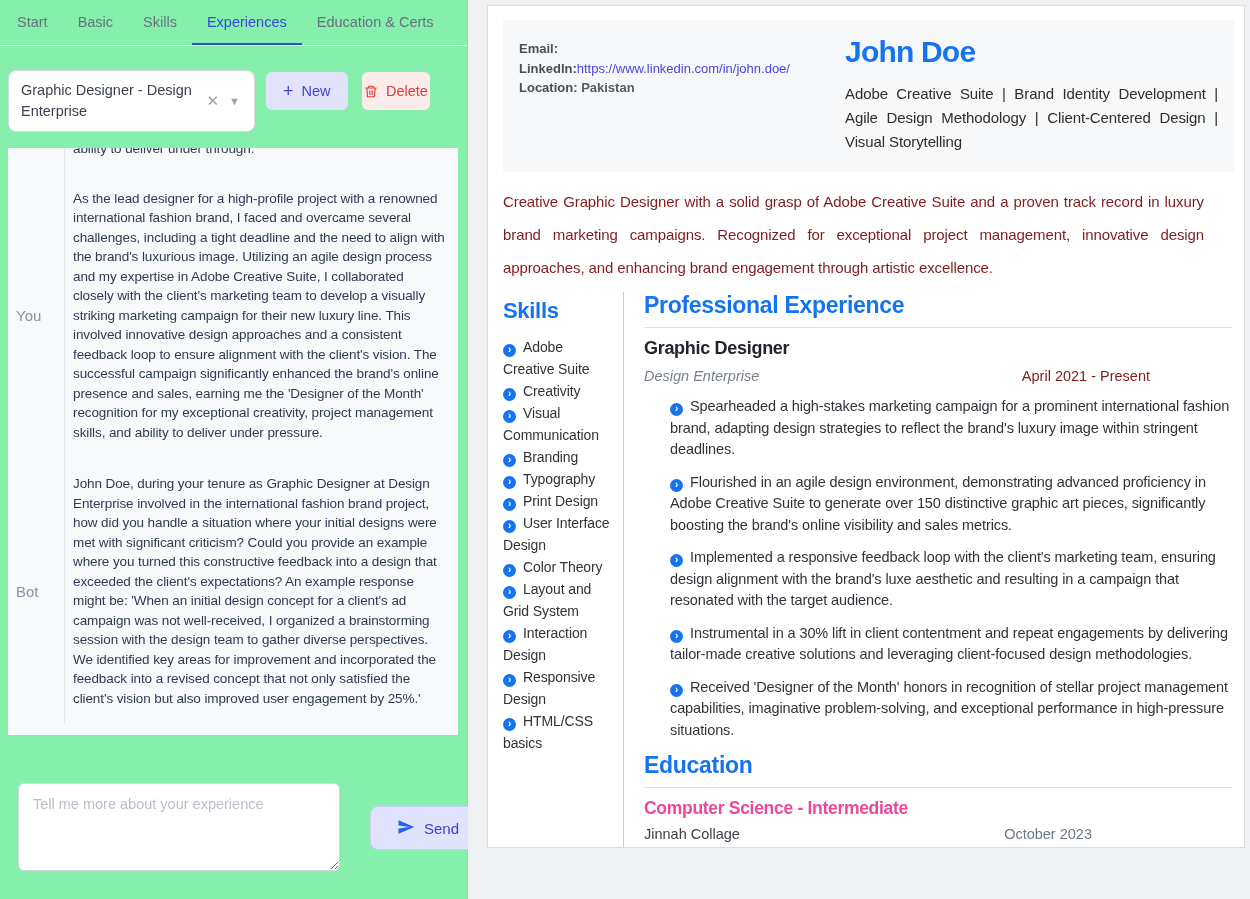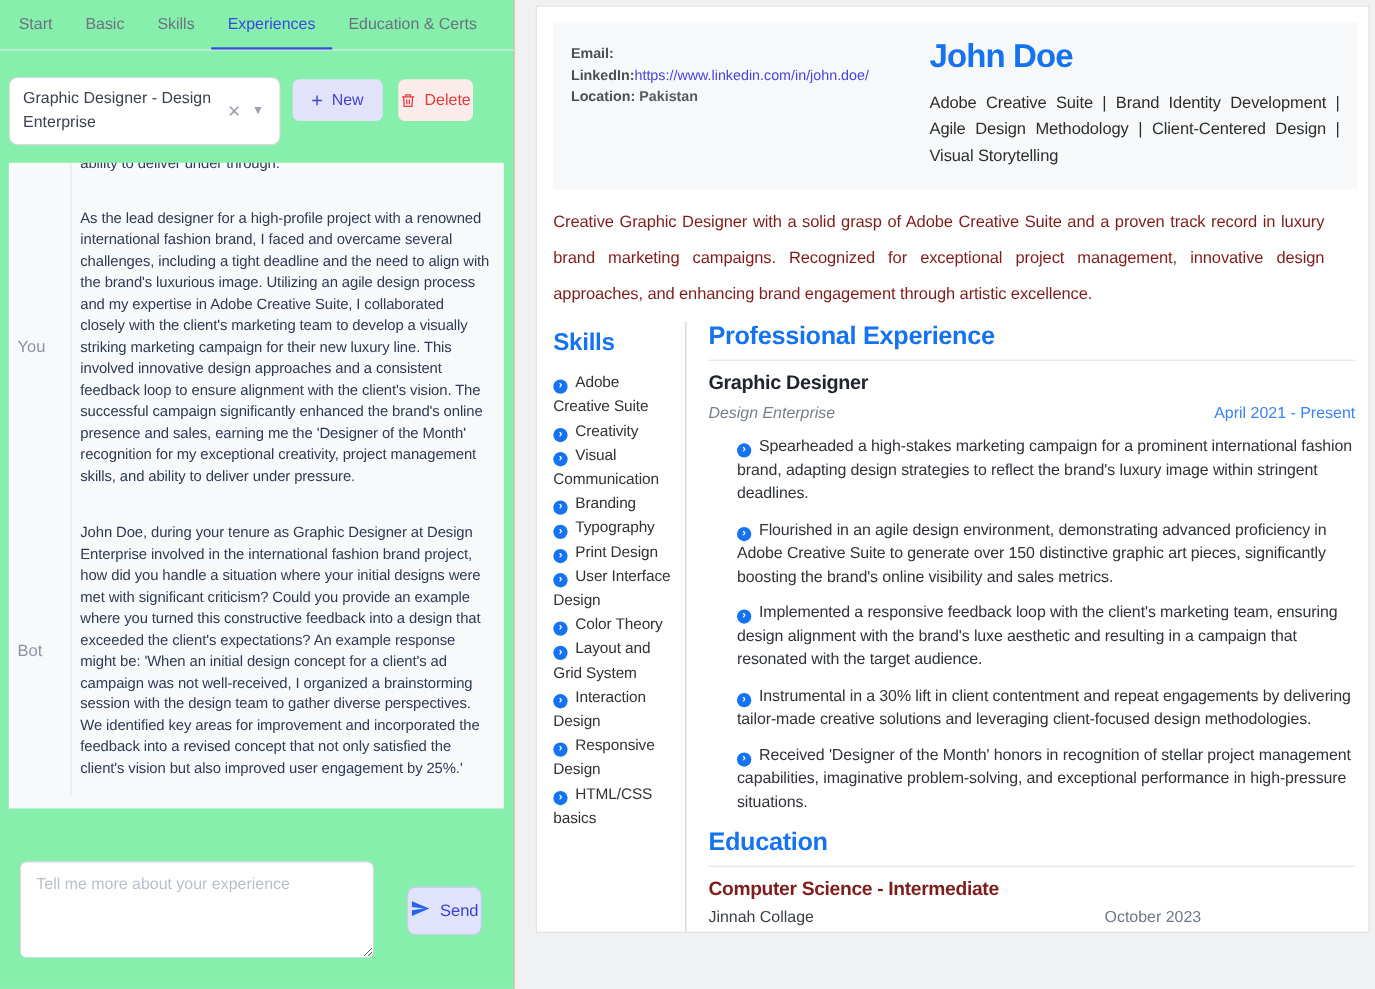--- a/index.html
+++ b/index.html
@@ -37,21 +37,21 @@
   .chat-author { color:#8b94a3; font-size:15px; display:flex; align-items:center; padding-left:8px; }
   .chat-msg { border-left:1px solid #e4e7ec; padding:16px 12px 16px 8px;
     font-size:13.5px; line-height:19.5px; color:#2f3a54; letter-spacing:-0.1px; }
   .chat-row.first .chat-msg { padding-top:0; padding-bottom:14px; }
   .chat-row.first .chat-msg span { display:block; margin-top:-9px; }
 
   .composer-textarea { position:absolute; left:18px; top:783px; width:322px; height:88px;
     border:1px solid #d4d8de; border-radius:6px; padding:12px 14px; resize:both;
     font-family:inherit; font-size:14.5px; color:#333; outline:none; background:#fff; }
   .composer-textarea::placeholder { color:#b9bfc9; }
-  .btn-send { position:absolute; left:370px; top:806px; height:44px; padding:0 2px;
+  .btn-send { position:absolute; left:370px; top:806px; height:44px; padding:0 26px;
     display:inline-flex; align-items:center; gap:9px; background:#e1e2fb;
     border:1px solid #c9cbf2; border-radius:8px; color:#3b40d6; font-size:15px;
     cursor:pointer; font-family:inherit; }
 
   
   .right-panel { position:absolute; left:468px; top:0; width:782px; height:899px; background:#f0f1f2; }
   .resume-card { position:absolute; left:19px; top:5px; width:758px; height:843px;
     background:#fff; border:1px solid #dcdcdc; overflow:hidden; padding:14px 10px 0 15px; }
 
   .header-box { background:#f7f8f9; display:flex; gap:26px; padding:15px 16px 18px; }
@@ -74,25 +74,25 @@
     background:#1673f0; color:#fff; text-align:center; font-size:10px; line-height:12px;
     font-weight:bold; margin-right:7px; vertical-align:-1px; }
   .dot-bullet::before { content:"\203A"; }
 
   .main-col { flex:1; min-width:0; border-left:1px solid #c9ccd1; padding-left:20px; padding-right:2px; }
   .section-heading { color:#1673f0; font-size:23px; font-weight:bold; letter-spacing:-0.3px;
     padding-bottom:8px; border-bottom:1px solid #dfe2e6; margin:0 0 10px; }
   .job-title { font-size:18px; font-weight:bold; color:#20242c; letter-spacing:-0.3px; margin:8px 0 9px; }
   .meta-row { display:flex; font-size:14.5px; margin-bottom:12px; }
   .company { flex:1; font-style:italic; color:#767f8b; }
-  .dates { color:#3b82f6; }
+  .dates { color:#7f1d1d; margin-right:82px; }
   .xp-bullet { margin:0 0 11px 26px; font-size:14.5px; line-height:21.5px; color:#30343a; letter-spacing:-0.1px; }
 
   .edu-section { margin-top:10px; }
-  .edu-degree { font-size:17.5px; font-weight:bold; color:#7f1d1d; letter-spacing:-0.3px; margin:9px 0 7px; }
+  .edu-degree { font-size:17.5px; font-weight:bold; color:#ec4899; letter-spacing:-0.3px; margin:9px 0 7px; }
   .edu-meta { display:flex; font-size:14.5px; margin-bottom:5px; }
   .edu-school { flex:1; color:#3a3f46; }
   .edu-date { color:#6e7884; margin-right:140px; }
 </style>
 </head>
 <body>
 
 <div class="left-panel">
 
   <div class="tabbar">

